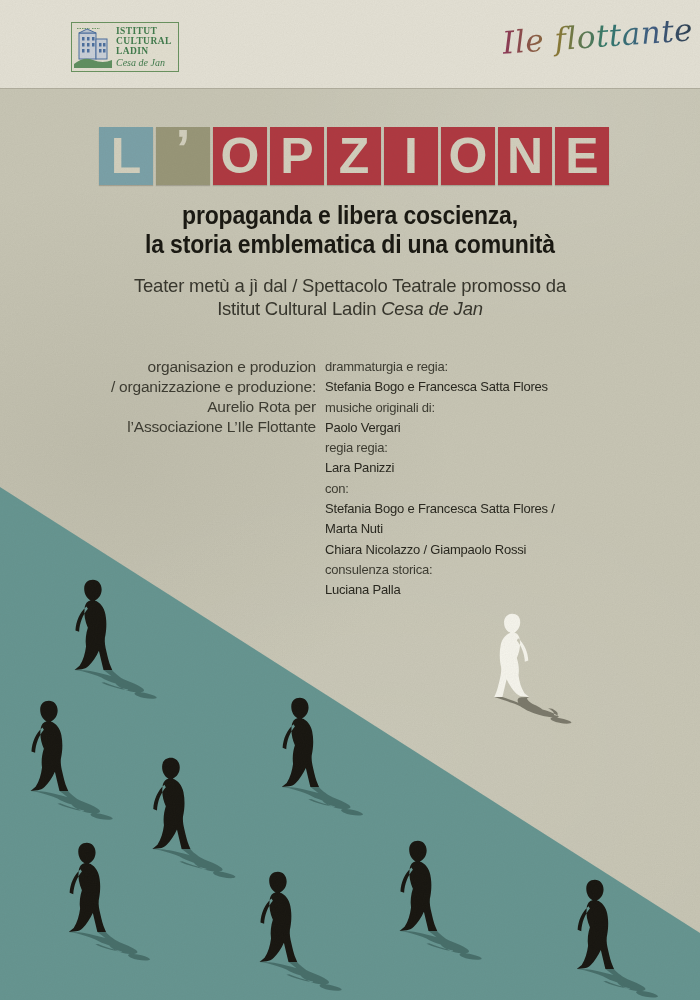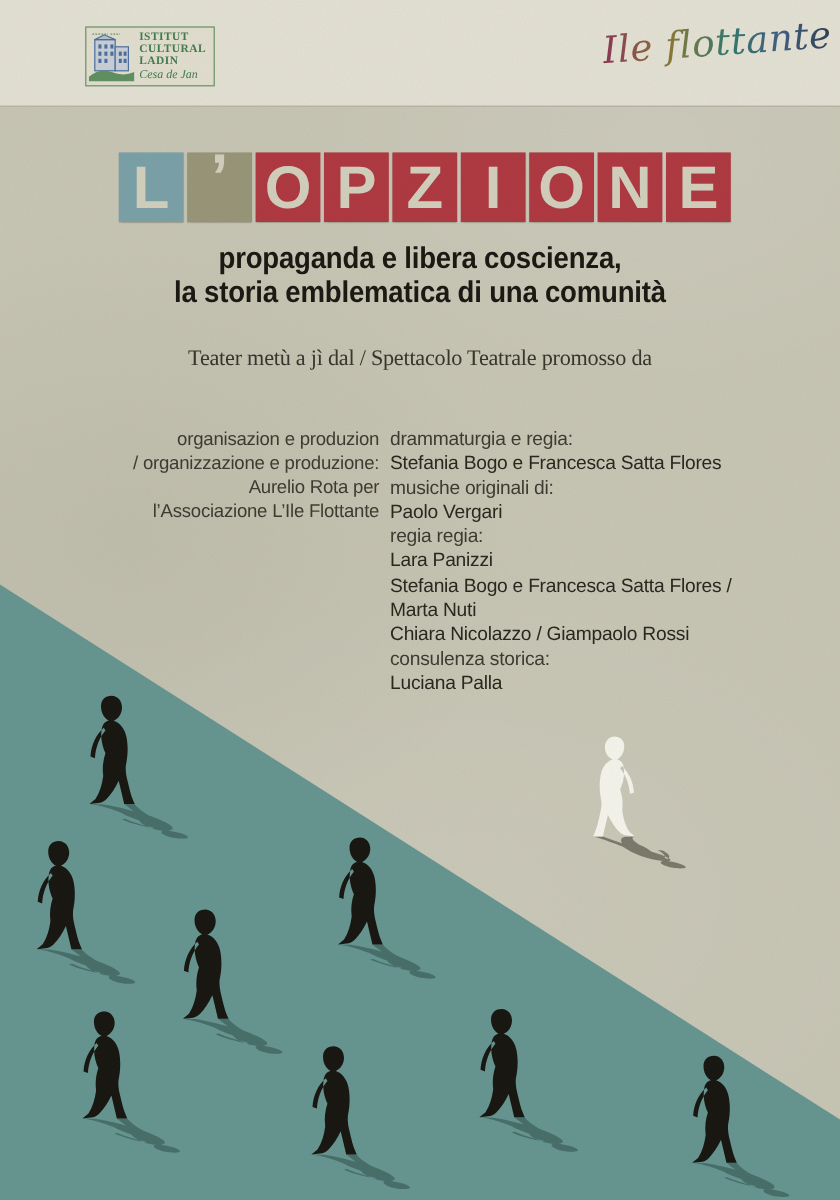--- a/index.html
+++ b/index.html
@@ -35,28 +35,28 @@
 
   .title-row{position:absolute;left:99px;top:127px;display:flex;gap:3px;z-index:2;}
   .tile{width:54px;height:58px;display:flex;align-items:center;justify-content:center;
     box-shadow:0 1px 1px rgba(60,55,40,0.25);}
   .tile-letter{font-weight:bold;font-size:50px;line-height:1;color:var(--tile_letter,#d6d3c1);}
   .tile.apos .tile-letter{font-size:54px;margin-top:-16px;}
 
   .subtitle{position:absolute;left:0;top:201px;width:700px;text-align:center;z-index:2;
     font-weight:bold;font-size:25px;line-height:29px;color:#16150f;
     letter-spacing:-0.2px;transform:scaleX(0.92);}
-  .promo{position:absolute;left:0;top:288px;width:700px;text-align:center;z-index:2;
-    font-size:18.5px;line-height:22.5px;color:#35342b;letter-spacing:-0.2px;font-family:Liberation Serif, serif;}
+  .promo{position:absolute;left:0;top:275px;width:700px;text-align:center;z-index:2;
+    font-size:18.5px;line-height:22.5px;color:#35342b;letter-spacing:-0.2px;}
   .promo .italic{font-style:italic;}
 
   .credits-left{position:absolute;left:0;top:357px;width:288px;text-align:right;z-index:2;
     font-size:15.5px;line-height:20px;color:#3b3a30;letter-spacing:-0.2px;padding-left:28px;}
   .credits-right{position:absolute;left:325px;top:357px;width:340px;z-index:2;
-    font-size:16px;line-height:20.3px;color:#3b3a30;letter-spacing:-0.2px;}
+    font-size:13px;line-height:20.3px;color:#3b3a30;letter-spacing:-0.2px;}
   .credit-line{white-space:nowrap;}
   .credit-line.bold{font-weight:normal;color:#26251d;}
 </style>
 </head>
 <body>
 
 <div class="poster">
 
   <svg class="illustration" width="700" height="1000" viewBox="0 0 700 1000">
     <defs>
@@ -182,38 +182,40 @@
       </div>
     </div>
 
   <div class="subtitle">
     <div>propaganda e libera coscienza,</div>
     <div>la storia emblematica di una comunità</div>
   </div>
 
   <div class="promo">
     <div>Teater metù a jì dal / Spettacolo Teatrale promosso da</div>
+    <div><span>Istitut Cultural Ladin </span><span class="italic">Cesa de Jan</span></div>
   </div>
 
   <div class="credits-left">
 
   <div class="credit-line">organisazion e produzion</div>
       <div class="credit-line">/ organizzazione e produzione:</div>
       <div class="credit-line">Aurelio Rota per</div>
       <div class="credit-line">l’Associazione L’Ile Flottante</div>
     </div>
 
   <div class="credits-right">
 
   <div class="credit-line">drammaturgia e regia:</div>
       <div class="credit-line bold">Stefania Bogo e Francesca Satta Flores</div>
       <div class="credit-line">musiche originali di:</div>
       <div class="credit-line bold">Paolo Vergari</div>
       <div class="credit-line">regia regia:</div>
       <div class="credit-line bold">Lara Panizzi</div>
+      <div class="credit-line">con:</div>
       <div class="credit-line bold">Stefania Bogo e Francesca Satta Flores /</div>
       <div class="credit-line bold">Marta Nuti</div>
       <div class="credit-line bold">Chiara Nicolazzo / Giampaolo Rossi</div>
       <div class="credit-line">consulenza storica:</div>
       <div class="credit-line bold">Luciana Palla</div>
     </div>
 
   <svg class="grain" width="700" height="1000">
     <filter id="grainf">
       <feTurbulence type="fractalNoise" baseFrequency="0.9" numOctaves="2" stitchTiles="stitch"></feTurbulence>

